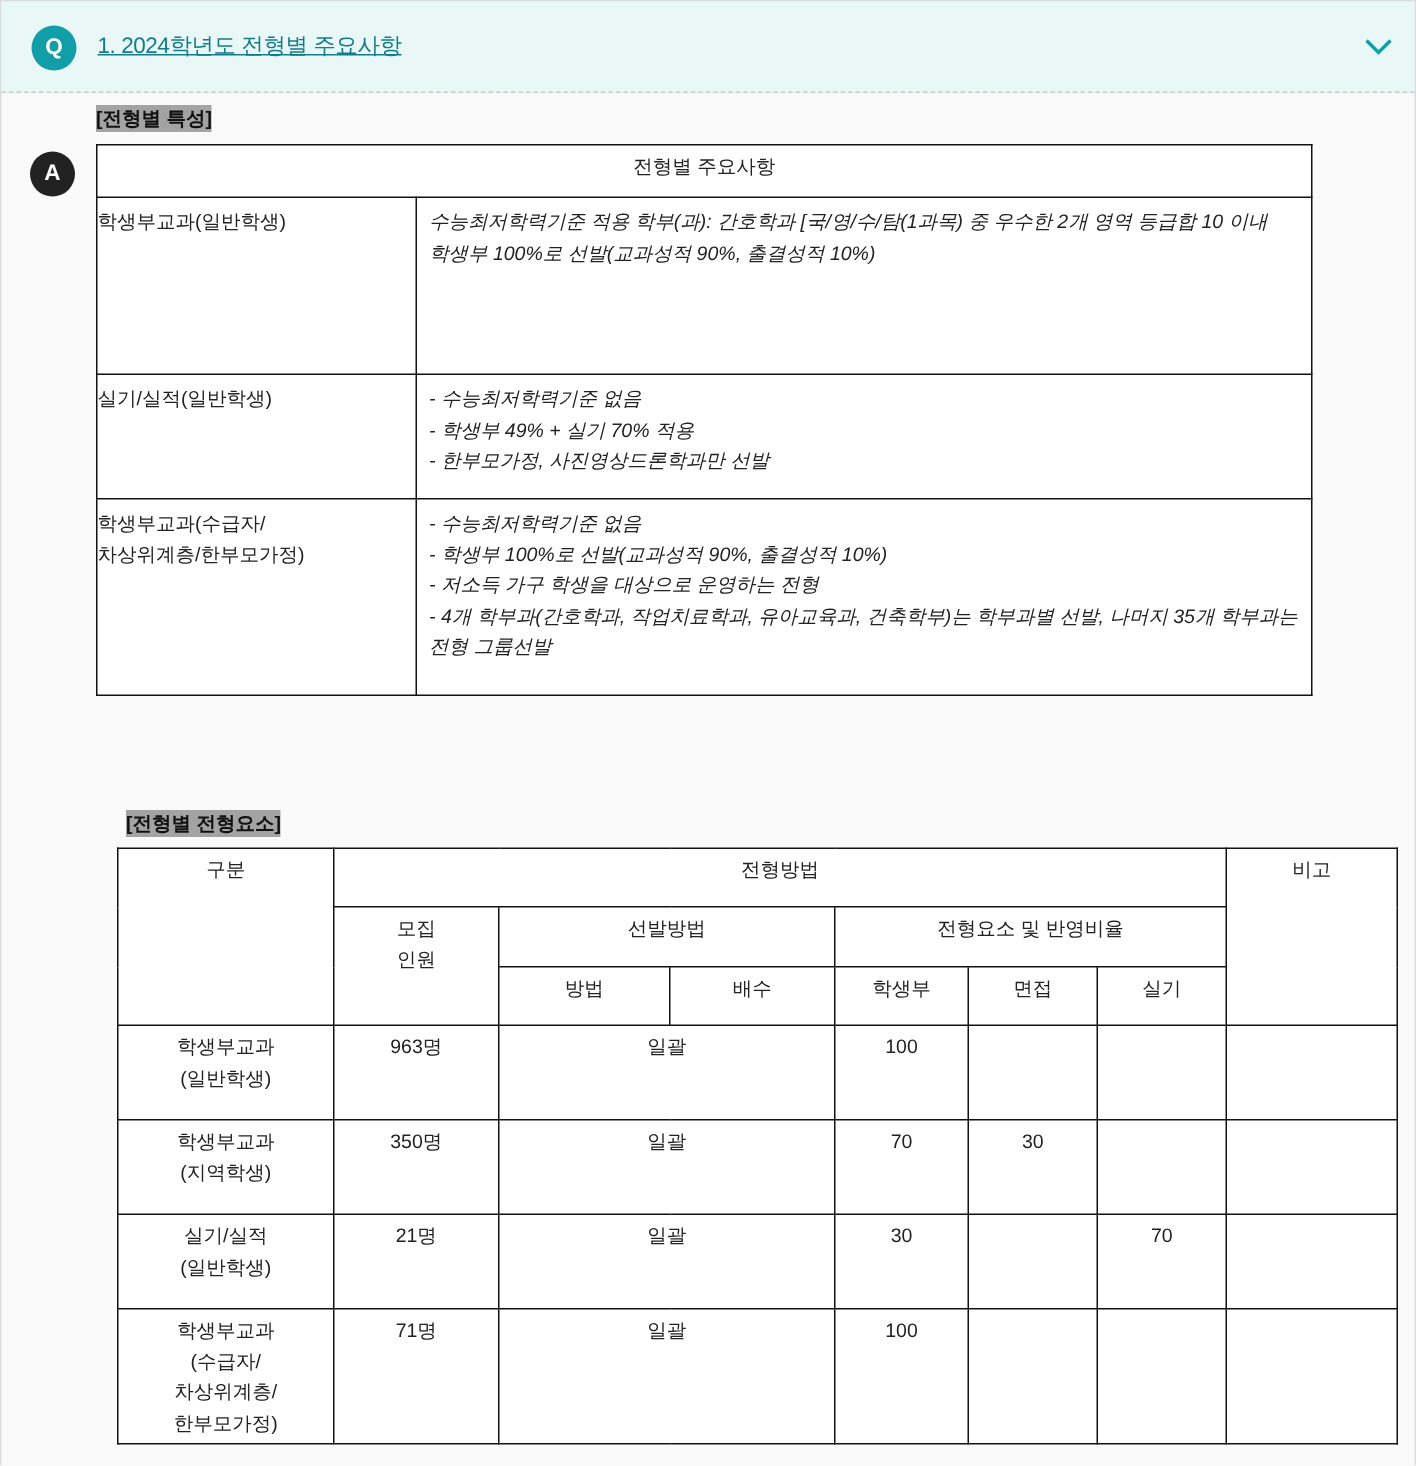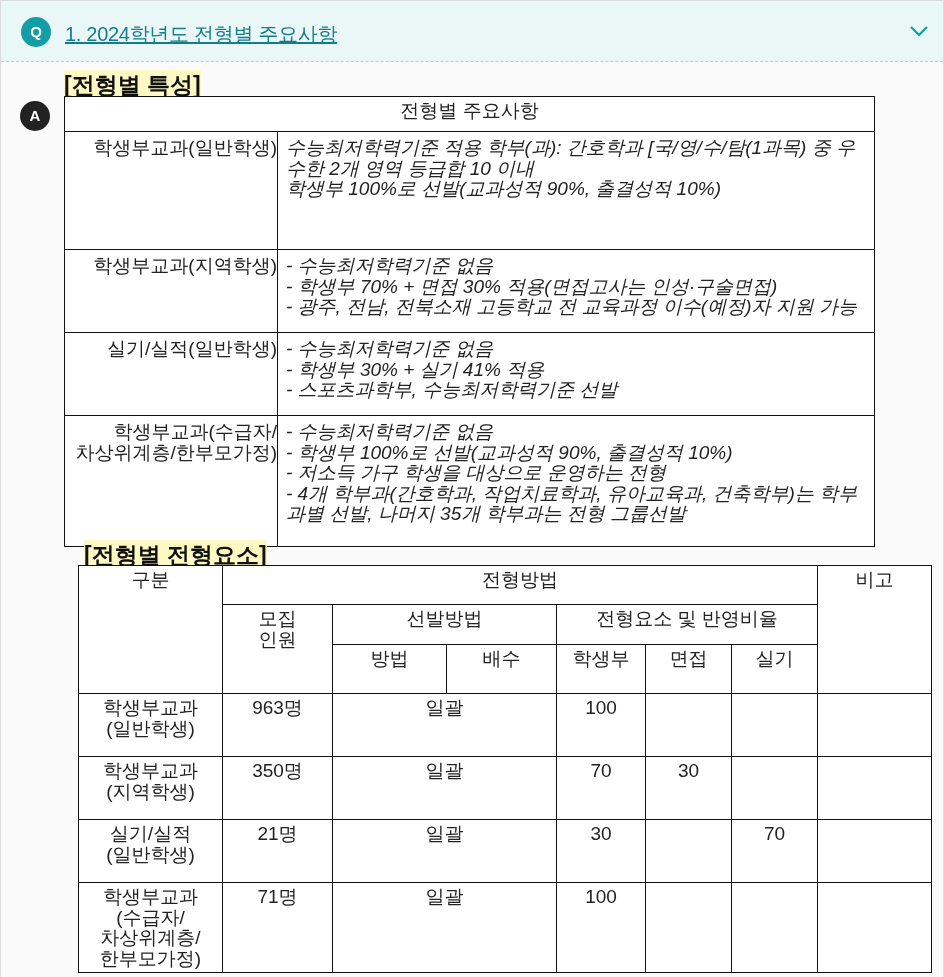--- a/index.html
+++ b/index.html
@@ -1,35 +1,35 @@
 <!DOCTYPE html>
 <html><head>
 <meta charset="utf-8">
 <style>
   * { box-sizing: border-box; margin: 0; padding: 0; }
   html, body { width: 944px; height: 977px; overflow: hidden; background: #fafafa; }
   body { font-family: "DejaVu Sans", "Liberation Sans", sans-serif; color: #222; position: relative; }
   .frame { position: absolute; left: 0; top: 0; width: 944px; height: 977px; border-left: 1px solid #d8dcdc; border-right: 1px solid #d8dcdc; border-top: 1px solid #d8dcdc; }
   .q-header { position: absolute; left: 1px; top: 1px; width: 942px; height: 61px; background: #eaf7f7; border-bottom: 1px dashed #c5cccc; }
   .q-badge { position: absolute; left: 20px; top: 16px; width: 30px; height: 30px; border-radius: 50%; background: #119ea6; color: #fff; font-weight: bold; font-size: 15px; line-height: 30px; text-align: center; font-family: "Liberation Sans", sans-serif; }
-  .q-title { position: absolute; left: 64px; top: 20px; font-size: 20px; color: #137d8b; text-decoration: underline; font-family: "Liberation Sans", sans-serif; letter-spacing: -0.3px; cursor: pointer; text-align: right; }
+  .q-title { position: absolute; left: 64px; top: 20px; font-size: 15px; color: #137d8b; text-decoration: underline; font-family: "Liberation Sans", sans-serif; letter-spacing: -0.3px; cursor: pointer; text-align: right; }
   .chevron { position: absolute; right: 14px; top: 22px; width: 20px; height: 16px; cursor: pointer; }
   .a-badge { position: absolute; left: 20px; top: 101px; width: 30px; height: 30px; border-radius: 50%; background: #222; color: #fff; font-weight: bold; font-size: 15px; line-height: 30px; text-align: center; font-family: "Liberation Sans", sans-serif; }
-  .section-title { position: absolute; left: 64px; font-size: 23px; font-weight: bold; color: #111; font-family: "Liberation Sans", sans-serif; background: #fef9c3; }
-  table { position: absolute; border-collapse: collapse; background: #fff; font-size: 19px; font-family: "Liberation Sans", sans-serif; padding-left: 22px; }
+  .section-title { position: absolute; left: 64px; font-size: 13px; font-weight: bold; color: #111; font-family: "Liberation Sans", sans-serif; background: #a3a3a3; }
+  table { position: absolute; border-collapse: collapse; background: #fff; font-size: 13px; font-family: "Liberation Sans", sans-serif; padding-left: 22px; }
   td { border: 1px solid #111; vertical-align: top; line-height: 20.5px; }
   .t1 { left: 64px; top: 96px; width: 811px; }
   .t1 td.head { text-align: center; height: 35px; padding-top: 4px; }
-  .t1 td.label { text-align: right; width: 213px; padding-top: 6px; }
+  .t1 td.label { text-align: left; width: 213px; padding-top: 6px; }
   .t1 td.content { padding: 6px 8px 0 8px; font-style: italic; }
   .t2 { left: 78px; top: 565px; width: 853px; table-layout: fixed; }
   .t2 td { text-align: center; padding-top: 4px; }
   .t2 .r-h1 td { height: 39px; }
   .t2 .r-h2 td { height: 40px; }
-  .t2 .r-h3 td { height: 49px; margin-left: 36px; }
+  .t2 .r-h3 td { height: 39px; margin-left: 36px; }
   .t2 .rd td { height: 63px; }
   .t2 .rd.last td { height: 90px; }
 </style>
 </head>
 <body>
 
 <div class="frame"></div>
 
 <div class="q-header">
   <div class="q-badge">Q</div>
@@ -49,33 +49,25 @@
     <td class="head" colspan="2">전형별 주요사항</td>
   </tr>
   <tr style="height:118px;">
     <td class="label">학생부교과(일반학생)</td>
     <td class="content">
       <div>수능최저학력기준 적용 학부(과): 간호학과 [국/영/수/탐(1과목) 중 우수한 2개 영역 등급합 10 이내</div>
       <div>학생부 100%로 선발(교과성적 90%, 출결성적 10%)</div>
     </td>
   </tr>
   <tr style="height:83px;">
-    <td class="label">학생부교과(지역학생)</td>
-    <td class="content">
-      <div>- 수능최저학력기준 없음</div>
-      <div>- 학생부 70% + 면접 30% 적용(면접고사는 인성·구술면접)</div>
-      <div>- 광주, 전남, 전북소재 고등학교 전 교육과정 이수(예정)자 지원 가능</div>
-    </td>
-  </tr>
-  <tr style="height:83px;">
     <td class="label">실기/실적(일반학생)</td>
     <td class="content">
       <div>- 수능최저학력기준 없음</div>
-      <div>- 학생부 30% + 실기 41% 적용</div>
-      <div>- 스포츠과학부, 수능최저학력기준 선발</div>
+      <div>- 학생부 49% + 실기 70% 적용</div>
+      <div>- 한부모가정, 사진영상드론학과만 선발</div>
     </td>
   </tr>
   <tr style="height:131px;">
     <td class="label">
       <div>학생부교과(수급자/</div>
       <div>차상위계층/한부모가정)</div>
     </td>
     <td class="content">
       <div>- 수능최저학력기준 없음</div>
       <div>- 학생부 100%로 선발(교과성적 90%, 출결성적 10%)</div>

